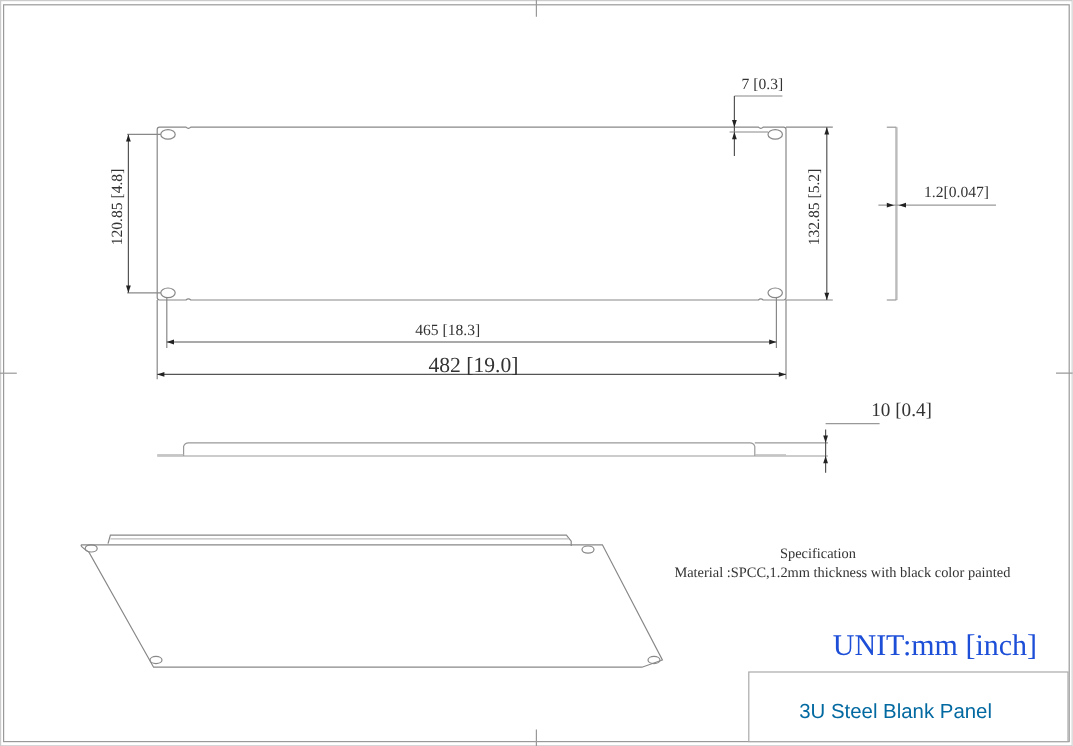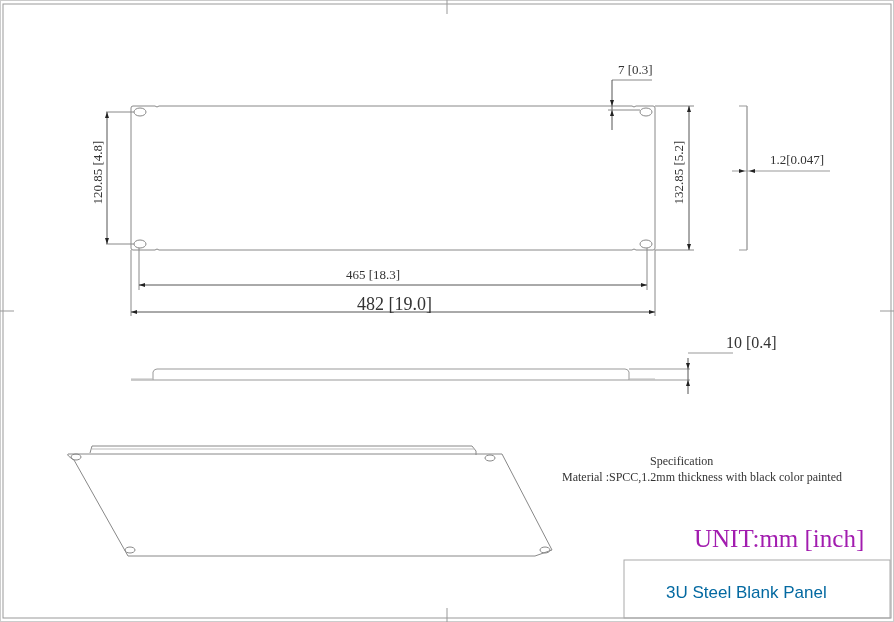--- a/index.html
+++ b/index.html
@@ -102,15 +102,15 @@
 <div class="t rot" style="left:62px;top:166px;width:70px;text-align:center;font-size:13px;">120.85 [4.8]</div>
 <div class="t rot" style="left:640px;top:166px;width:76px;text-align:center;font-size:13px;">132.85 [5.2]</div>
 <div class="t" style="left:618px;top:63px;font-size:13px;">7 [0.3]</div>
 <div class="t" style="left:770px;top:153px;font-size:13px;text-align:right;">1.2[0.047]</div>
 <div class="t" style="left:346px;top:268px;font-size:13px;">465 [18.3]</div>
 <div class="t" style="left:357px;top:295px;font-size:18px;">482 [19.0]</div>
 <div class="t" style="left:726px;top:335px;font-size:16px;">10 [0.4]</div>
 
 <div class="t" style="left:650px;top:443px;font-size:12px;margin-top:12px;">Specification</div>
 <div class="t" style="left:562px;top:471px;font-size:12px;text-align:right;">Material :SPCC,1.2mm thickness with black color painted</div>
-<div class="t" style="left:694px;top:526px;font-size:25px;color:#a21caf;">UNIT:mm [inch]</div>
+<div class="t" style="left:694px;top:526px;font-size:25px;color:#1d4ed8;">UNIT:mm [inch]</div>
 
 <div class="title" style="left:666px;top:583px;">3U Steel  Blank Panel</div>
 
 </body></html>

